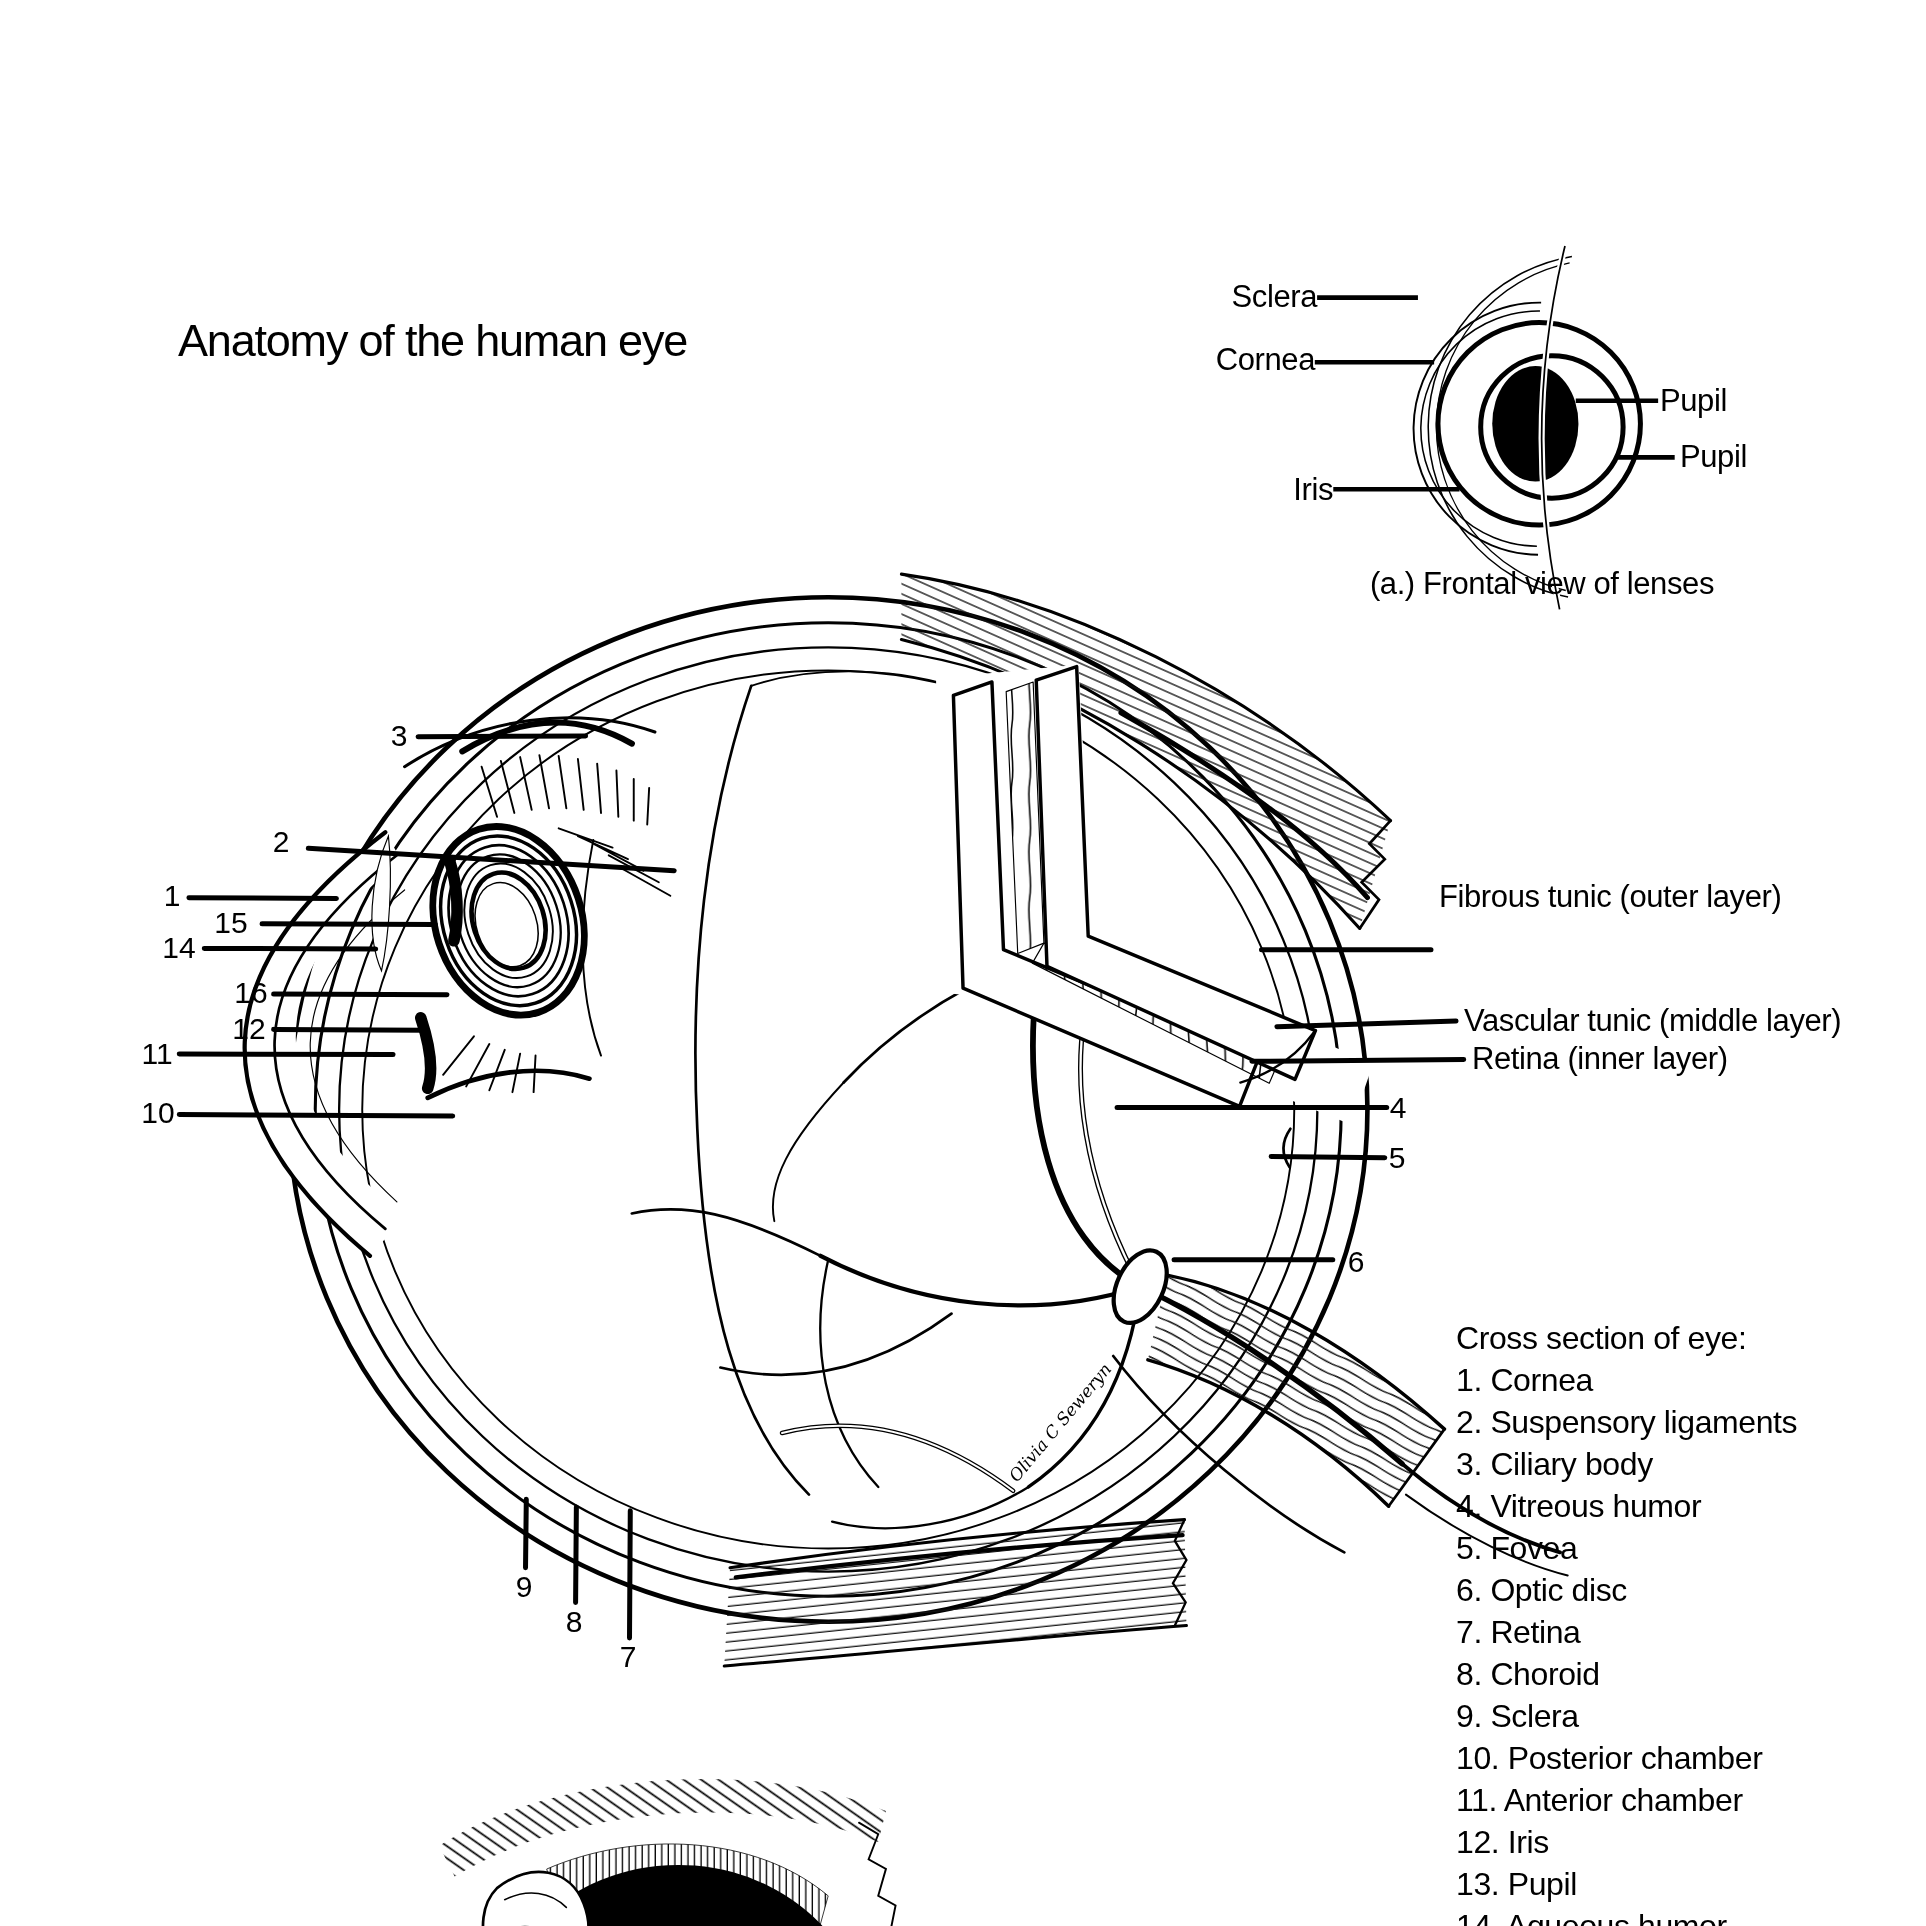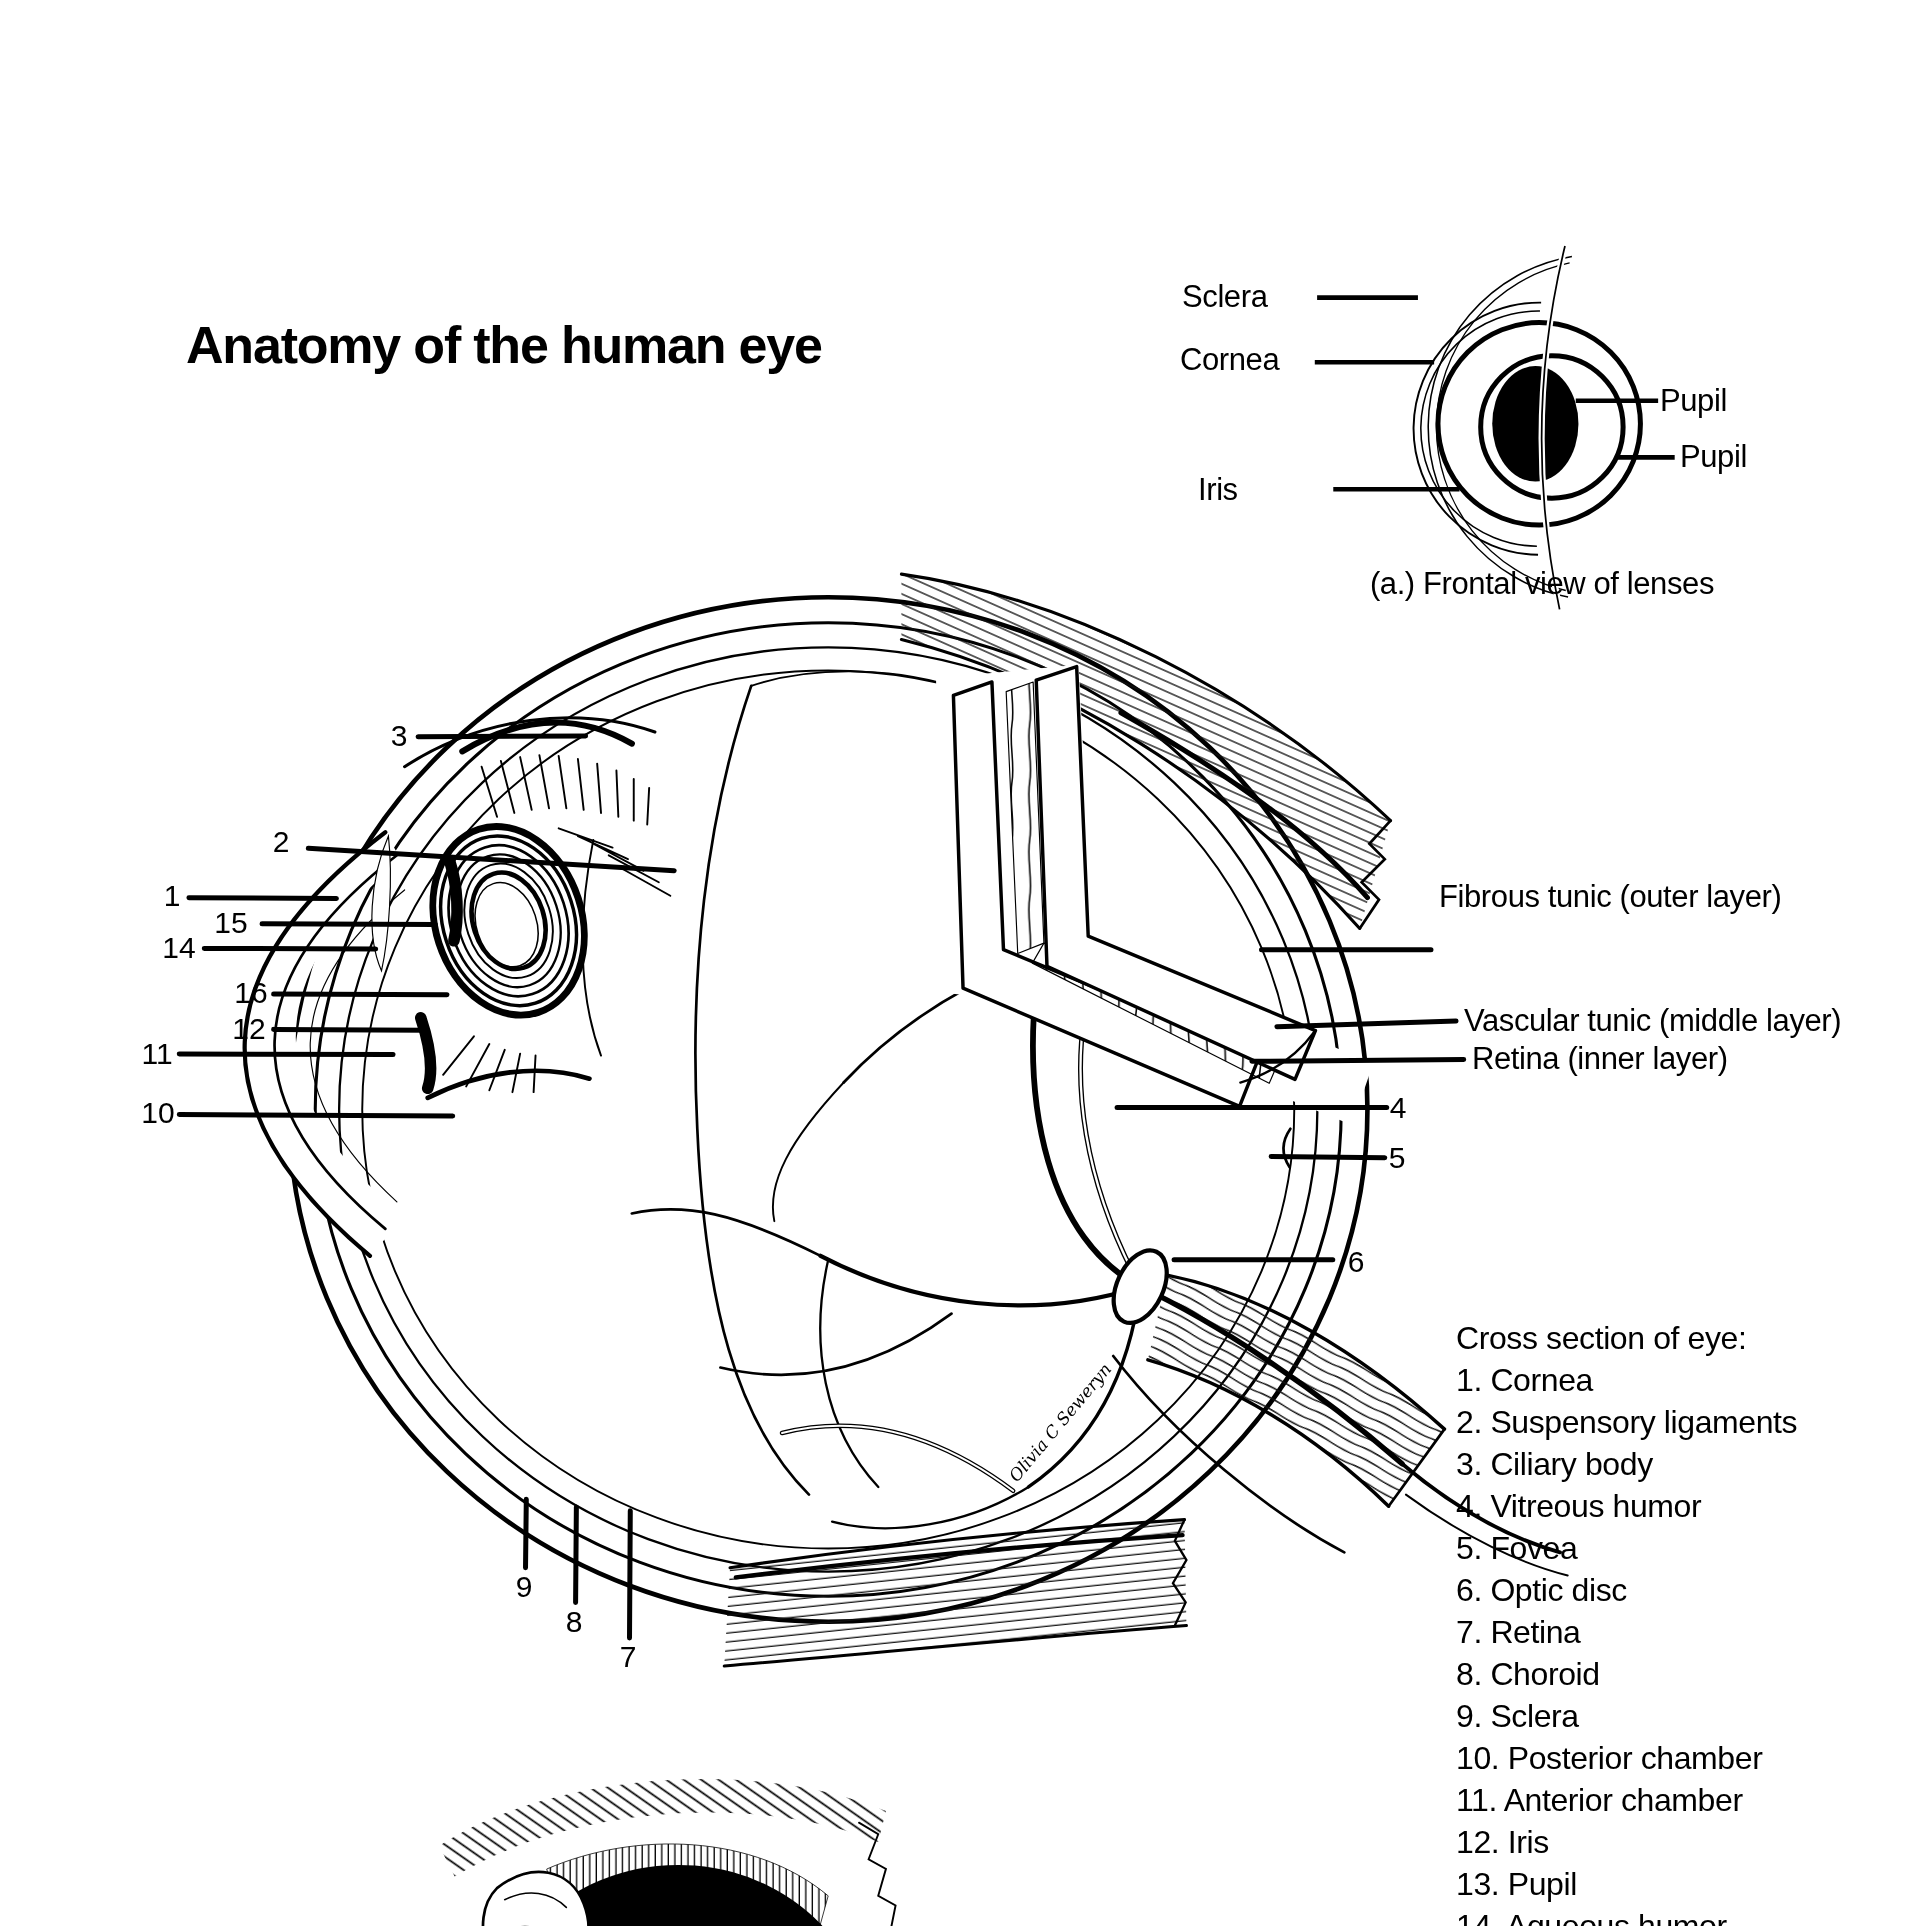--- a/index.html
+++ b/index.html
@@ -1,21 +1,21 @@
 <!DOCTYPE html>
 <html style="font-size:6.2px"><head>
 <meta charset="utf-8">
 <style>
   html,body{margin:0;padding:0;background:#fff}
   .page{position:relative;width:1965px;height:2542px;background:#fff;overflow:hidden;
         font-family:"Liberation Sans",sans-serif;color:#000}
   svg{position:absolute;overflow:visible}
-  .title{position:absolute;left:186px;top:315px;font-size:52px;font-weight:bold;letter-spacing:-1.2px;white-space:nowrap}
+  .title{position:absolute;left:178px;top:315px;font-size:45px;font-weight:normal;letter-spacing:-1.2px;white-space:nowrap}
   .lbl{position:absolute;font-size:31px;line-height:34px;letter-spacing:-0.4px;white-space:nowrap}
-  .r{text-align:left}
+  .r{text-align:right}
   .num{position:absolute;width:58px;font-size:30px;line-height:34px;text-align:center}
   .cap{position:absolute;font-size:31px;letter-spacing:-0.4px;white-space:nowrap}
   .legend{position:absolute;left:1456px;top:1317px;font-size:32px;line-height:42px;letter-spacing:-0.4px;white-space:nowrap}
   .sig{font-family:"DejaVu Serif",serif;font-style:italic;font-size:44px}
 </style>
 </head>
 <body>
 
 <div class="page">
 

